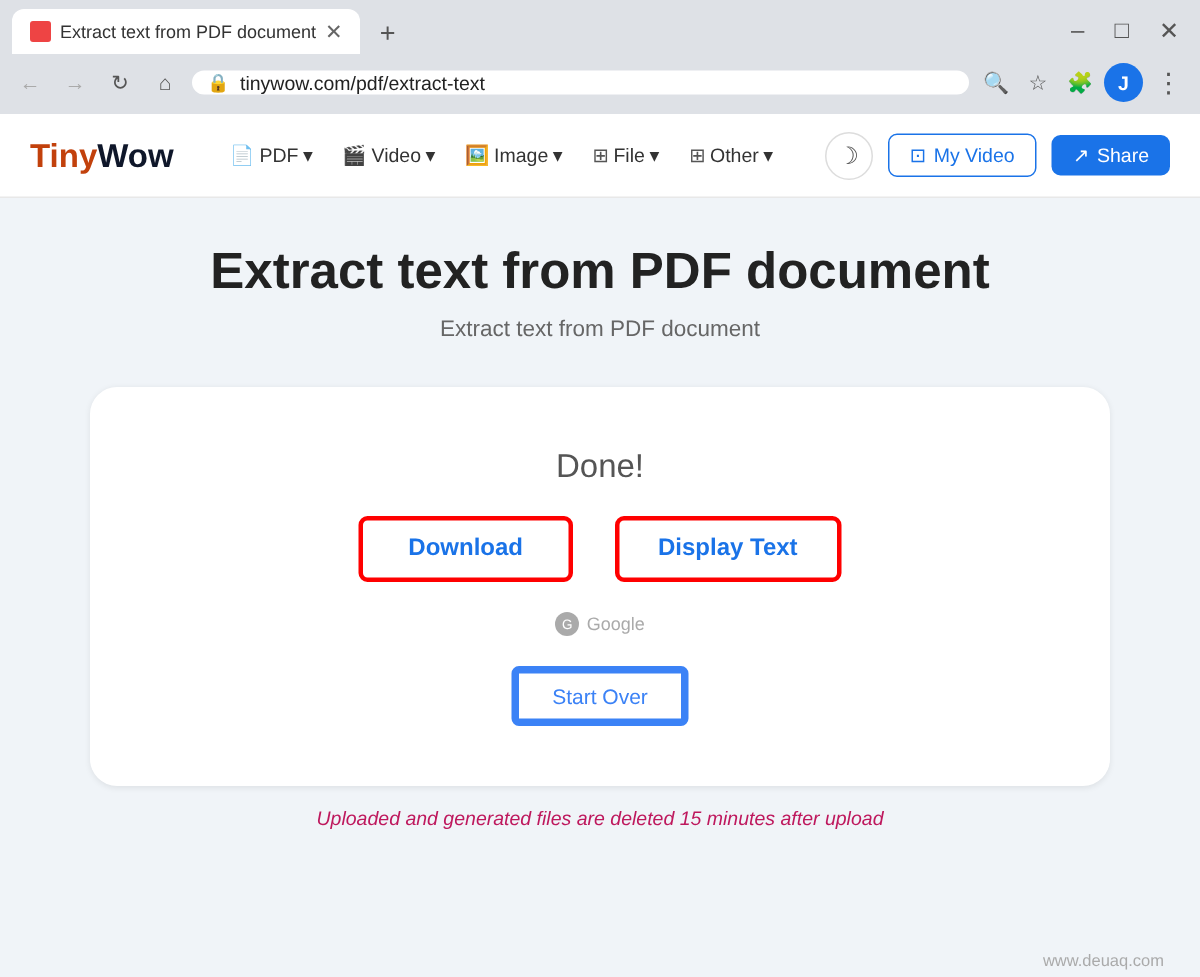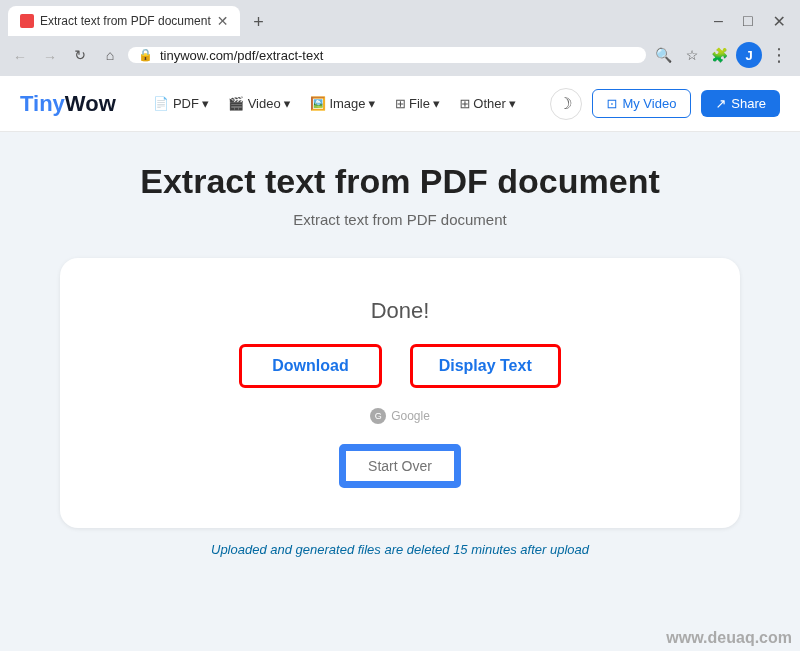--- a/index.html
+++ b/index.html
@@ -176,21 +176,21 @@
       border-bottom: 1px solid #e8e8e8;
       background: #fff;
       gap: 20px;
     }
     .brand {
       font-size: 22px;
       font-weight: bold;
       color: #333;
       margin-right: 10px;
     }
-    .brand span { color: #3b82f6; }
+    .brand span { color: #c2410c; }
     .nav-menu {
       display: flex;
       gap: 4px;
       align-items: center;
       flex: 1;
     }
     .nav-item {
       display: flex;
       align-items: center;
       gap: 3px;
@@ -324,42 +324,41 @@
       border-radius: 50%;
       display: flex;
       align-items: center;
       justify-content: center;
       font-size: 9px;
       color: white;
     }
     .start-over-btn {
       padding: 7px 22px;
       background: #fff;
-      color: #737373;
-      border: 7px solid #3b82f6;
+      color: #3b82f6;
+      border: 5px solid #3b82f6;
       border-radius: 5px;
       font-size: 14px;
       cursor: pointer;
     }
 
     
     .footer-note {
       text-align: center;
       padding: 14px 0 8px 0;
       font-size: 13px;
-      color: #0369a1;
+      color: #be185d;
       font-style: italic;
     }
     .site-credit {
       position: fixed;
       bottom: 4px;
-      right: 8px;
-      font-size: 16px;
+      right: 24px;
+      font-size: 11px;
       color: #aaa;
-      font-weight: bold;
     }
   </style>
 </head>
 <body>
 
 <div class="browser-chrome">
 
   <div class="title-bar">
     <div class="tab-bar">
       <div class="tab">

